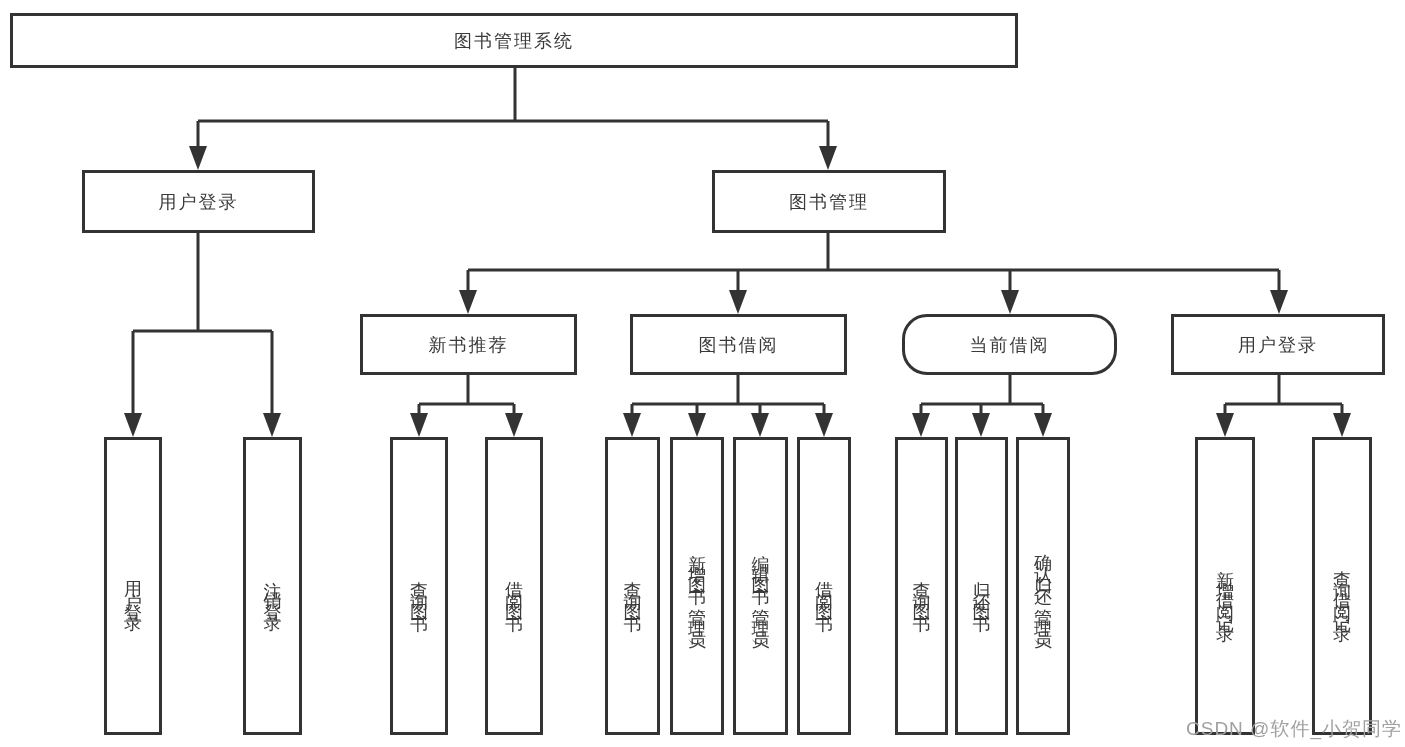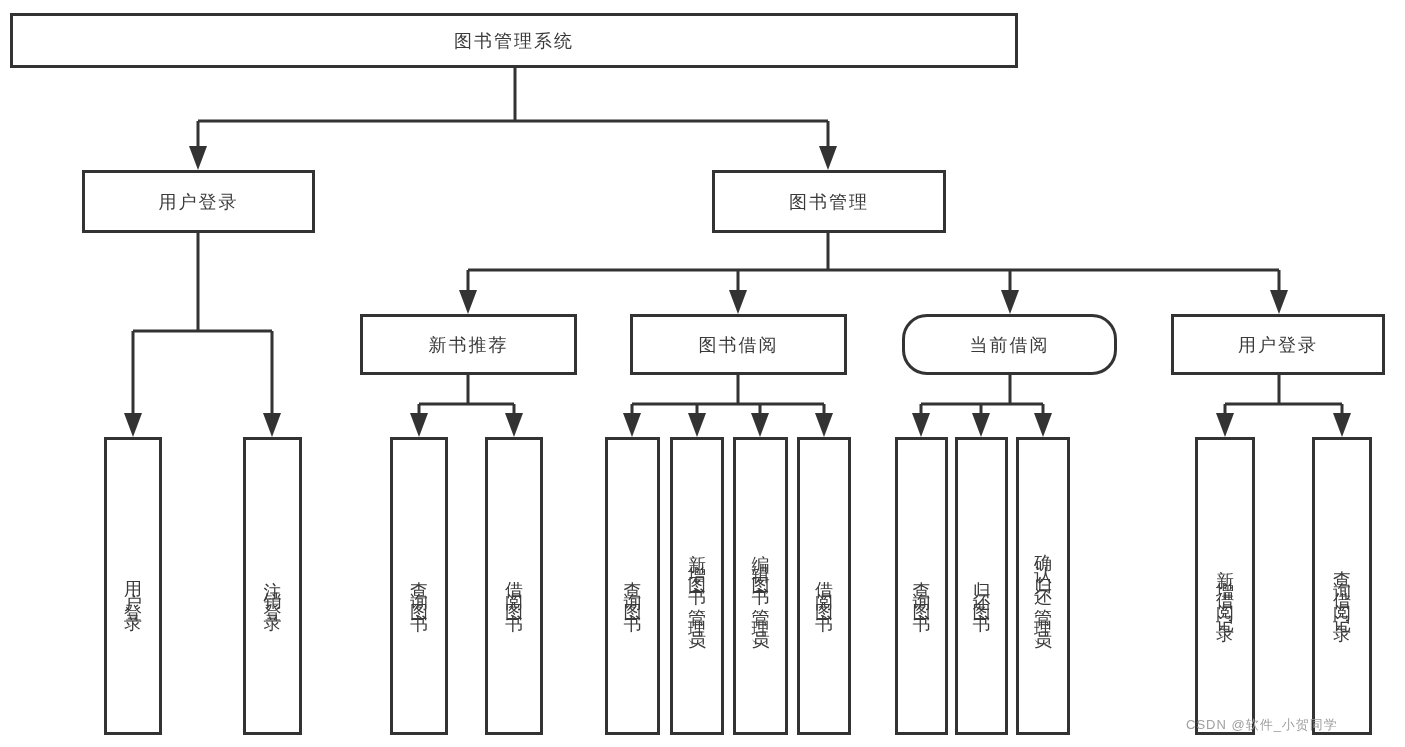--- a/index.html
+++ b/index.html
@@ -63,21 +63,21 @@
   .p-cb-return       { left: 955px;  top: 437px; width: 53px; height: 298px; }
   .p-cb-confirm      { left: 1016px; top: 437px; width: 54px; height: 298px; }
   .p-br-add          { left: 1195px; top: 437px; width: 60px; height: 298px; }
   .p-br-query        { left: 1312px; top: 437px; width: 60px; height: 298px; }
   .watermark {
     position: absolute;
     left: 1186px;
     top: 716px;
     z-index: 5;
     color: #a0a0a0;
-    font-size: 13px;
+    font-size: 19px;
     letter-spacing: 1px;
     white-space: nowrap;
   }
 </style>
 </head>
 <body>
 
 <div class="canvas">
 
   <svg class="connectors" viewBox="0 0 1405 747" xmlns="http://www.w3.org/2000/svg" aria-hidden="true">

